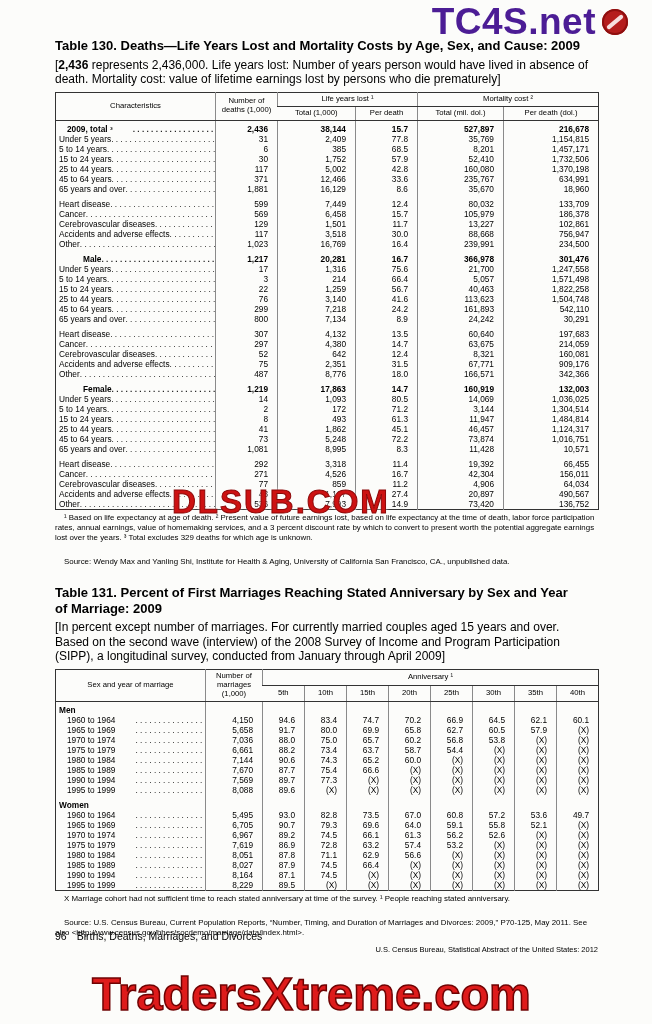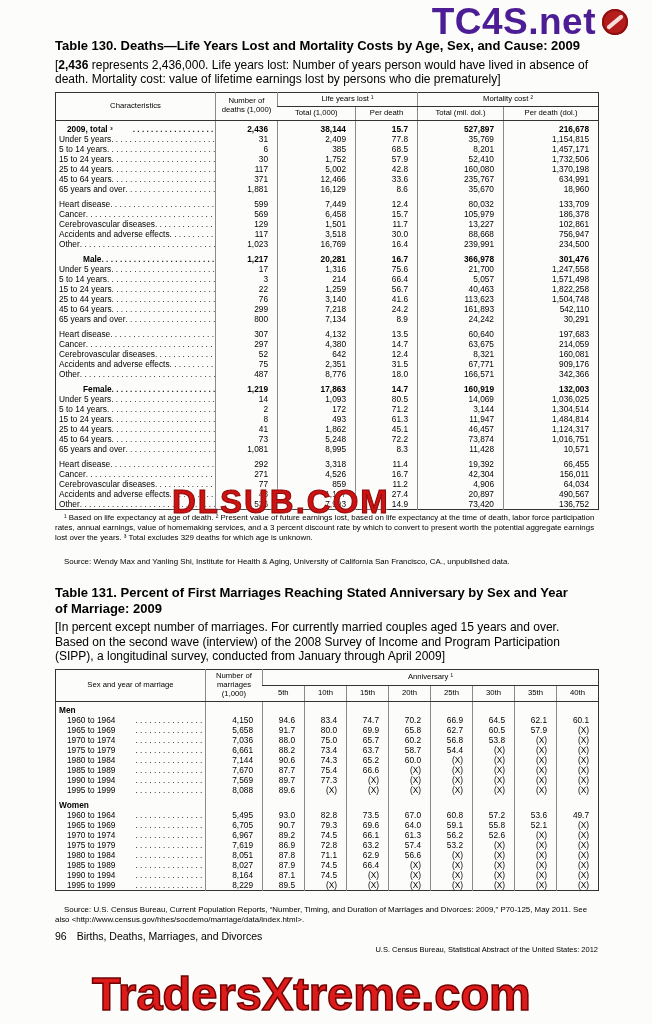--- a/index.html
+++ b/index.html
@@ -940,20 +940,21 @@
               <td class="num">(X)</td>
               <td class="num">(X)</td>
               <td class="num">(X)</td>
               <td class="num">(X)</td>
               <td class="num">(X)</td>
               <td class="num">(X)</td>
             </tr>
           </tbody>
       </table>
 
+      <p class="fn first">X Marriage cohort had not sufficient time to reach stated anniversary at time of the survey. ¹ People reaching stated anniversary.</p>
       <p class="fn src">Source: U.S. Census Bureau, Current Population Reports, “Number, Timing, and Duration of Marriages and Divorces: 2009,” P70-125, May 2011. See also &lt;http://www.census.gov/hhes/socdemo/marriage/data/index.html&gt;.</p>
     </section>
 
   </div>
 
   <div class="page-footer-left">
     <span class="num">96</span><span>Births, Deaths, Marriages, and Divorces</span>
   </div>
   <div class="page-footer-right">U.S. Census Bureau, Statistical Abstract of the United States: 2012</div>
 

